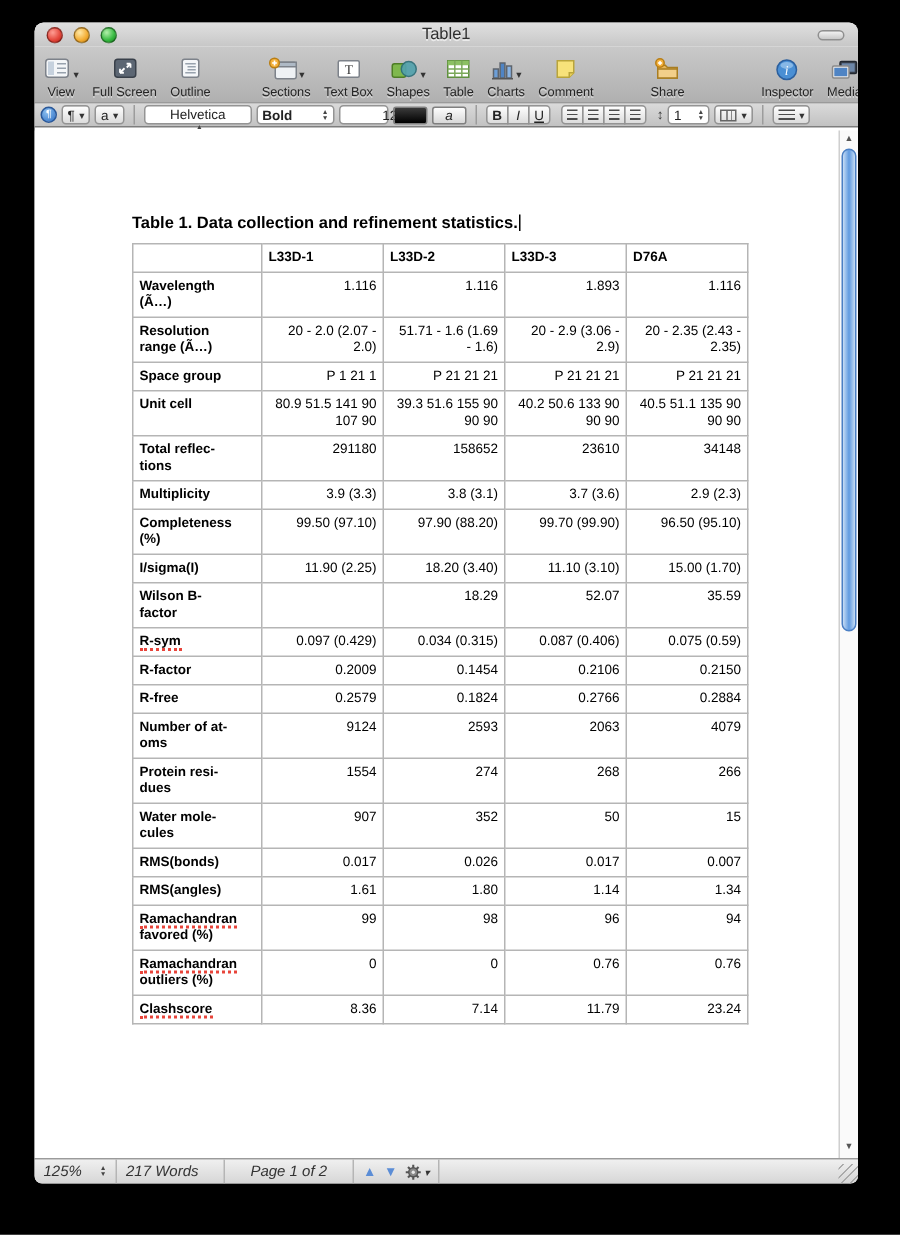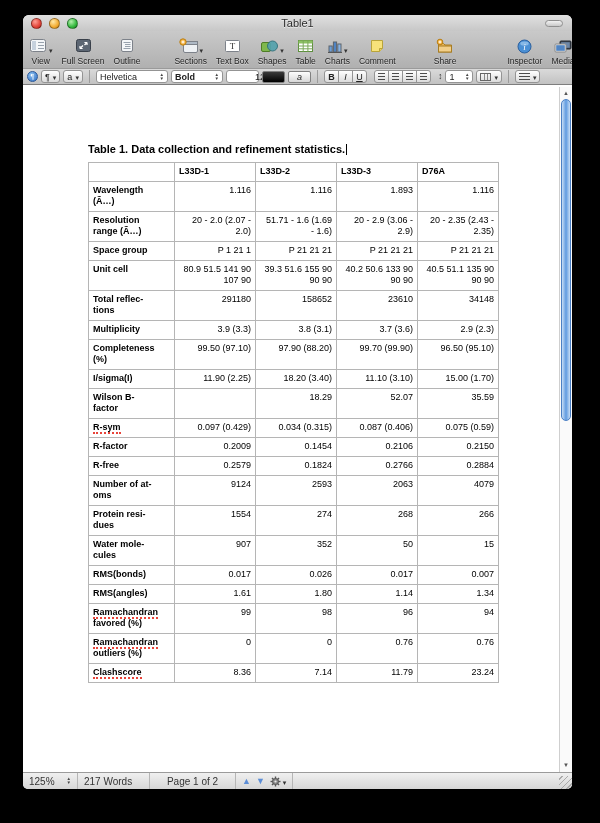--- a/index.html
+++ b/index.html
@@ -86,21 +86,21 @@
     font-size:6px;color:#555;line-height:11px;}
   .sb-arrow.up{top:1px;}
   .sb-arrow.down{bottom:1px;}
   .thumb{position:absolute;left:1px;top:12px;width:10px;height:322px;border-radius:6px;
     background:linear-gradient(to right,#c7ddf5,#5f9ae0 50%,#c7ddf5);
     border:1px solid #4a7fc4;}
 
   
   .statusbar{position:absolute;left:0;right:0;bottom:0;height:17px;
     background:linear-gradient(#f0f0f0,#d6d6d6);border-top:1px solid #9b9b9b;
-    display:flex;align-items:center;font-size:10px;color:#333;}
+    display:flex;align-items:center;font-size:10px;color:#333;font-style:italic;}
   .sb-seg{display:flex;align-items:center;height:100%;padding:0 6px;border-right:1px solid #b5b5b5;}
   .sb-seg.zoom{width:55px;justify-content:space-between;}
   .sb-seg.words{width:72px;}
   .sb-seg.page{width:86px;justify-content:center;}
   .sb-seg.nav{gap:5px;border-right:1px solid #b5b5b5;}
   .nav-tri{color:#5b8dd6;font-size:9px;line-height:9px;}
   .gear{display:flex;align-items:center;gap:1px;color:#555;}
   .grip{position:absolute;right:0;bottom:0;width:13px;height:13px;
     background:repeating-linear-gradient(135deg,transparent 0 2px,#aaa 2px 3px,transparent 3px 4px);}
 </style>
@@ -270,21 +270,21 @@
     <div class="fb-circle">¶</div>
     <div class="fb-btn">
       <span>¶</span>
       <span class="dd">▾</span>
     </div>
     <div class="fb-btn">
       <span>a</span>
       <span class="dd">▾</span>
     </div>
     <div class="fb-div"></div>
-    <div class="fb-select" style="width:72px;justify-content:space-between;">
+    <div class="fb-select" style="width:72px;justify-content:space-between;flex-direction:column;">
       <span>Helvetica</span>
       <span class="stepper">
           <span>▲</span>
           <span>▼</span>
         </span>
     </div>
     <div class="fb-select" style="width:52px;justify-content:space-between;font-weight:bold;">
       <span>Bold</span>
       <span class="stepper">
           <span>▲</span>

